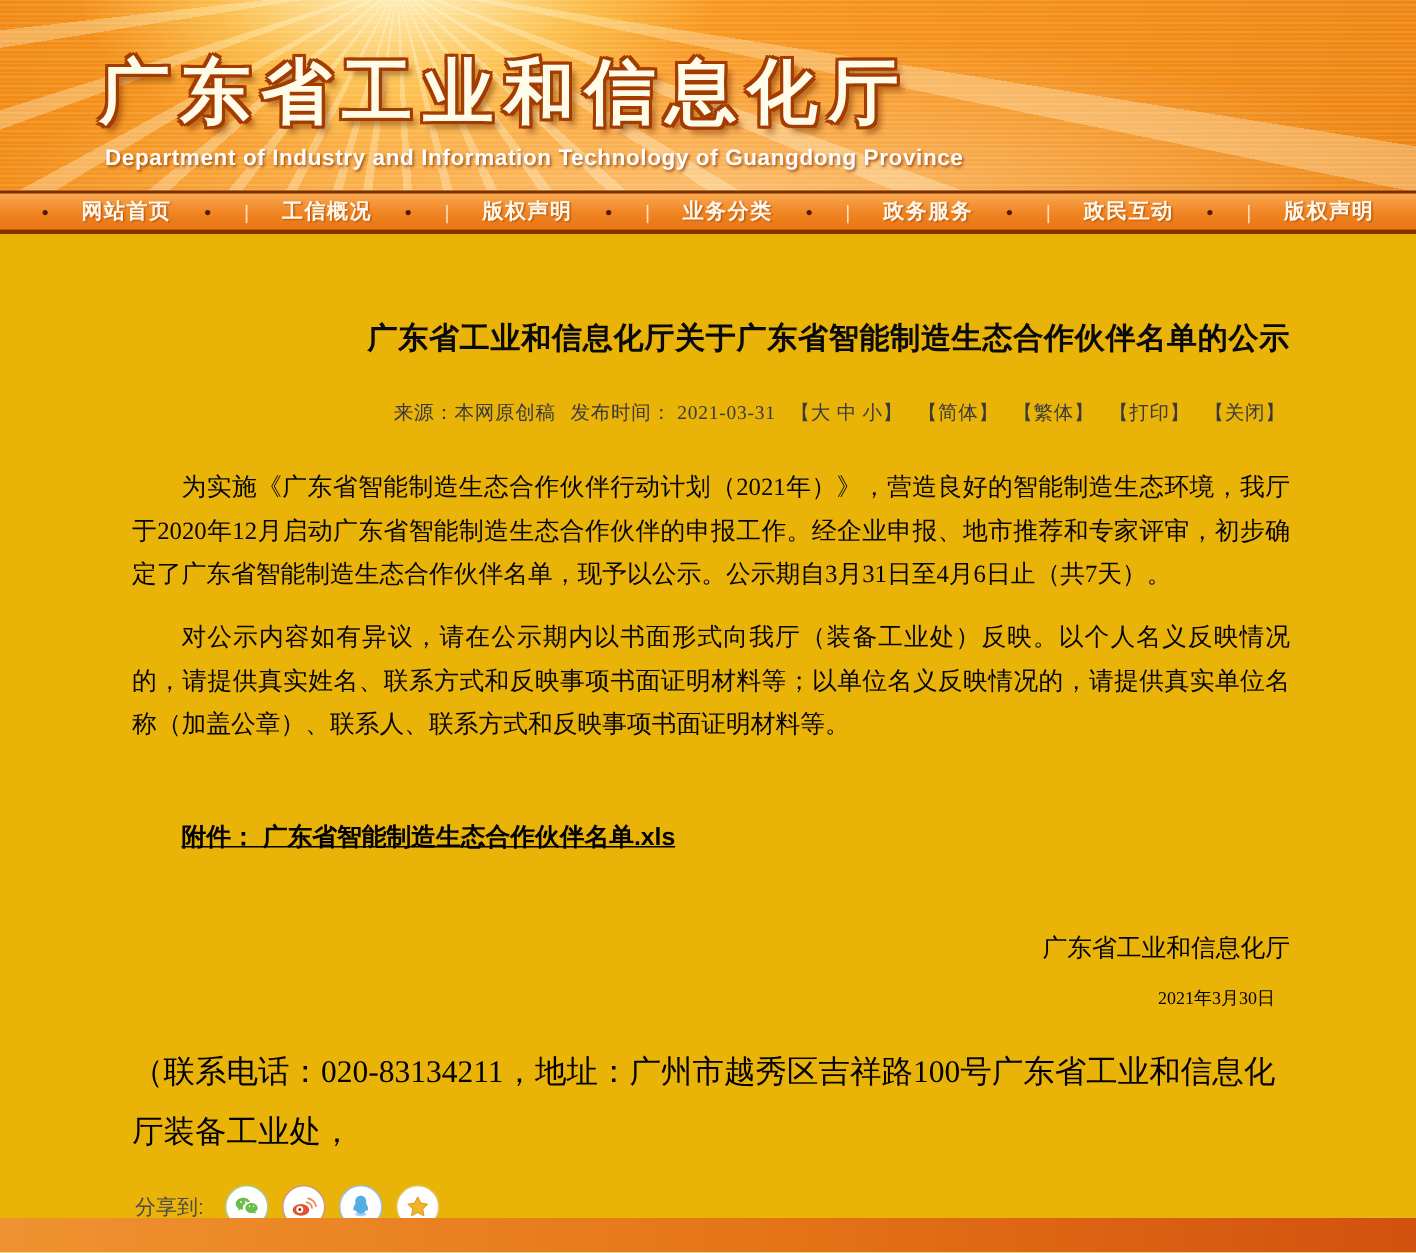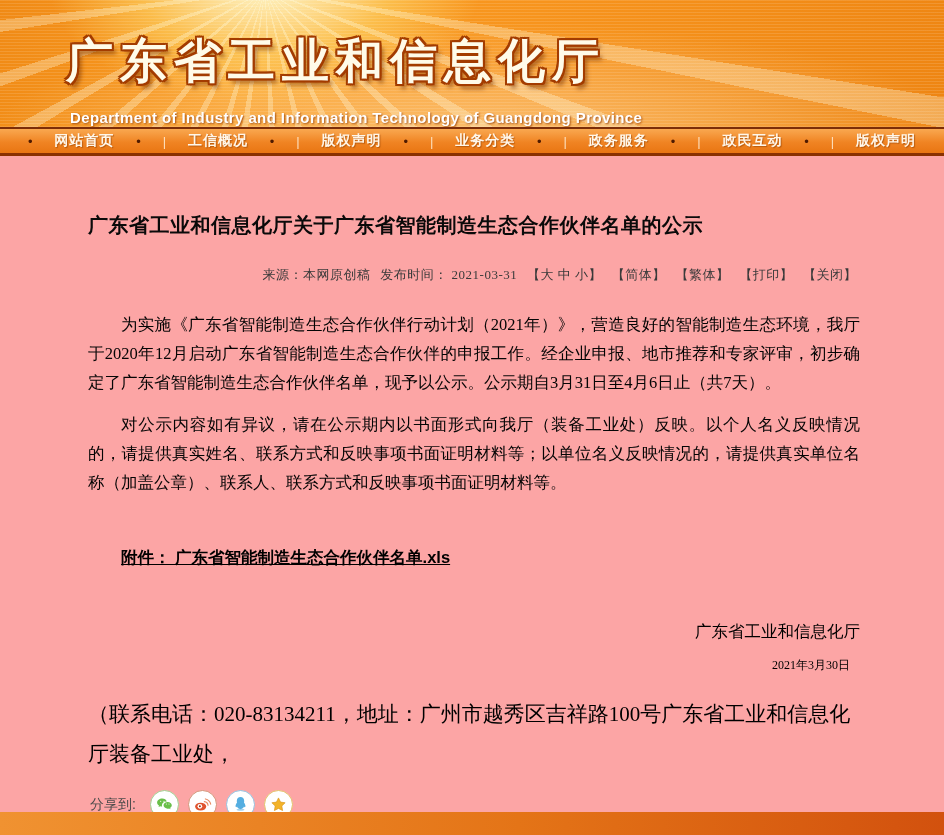--- a/index.html
+++ b/index.html
@@ -1,19 +1,19 @@
 <!DOCTYPE html>
 <html><head>
 <meta charset="utf-8">
 <style>
   * { margin:0; padding:0; box-sizing:border-box; }
   html,body { background:#ffffff; }
   .page {
     position:relative; width:944px; height:835px; margin:0 auto;
-    background:#fca5a5; overflow:hidden;
+    background:#eab308; overflow:hidden;
     font-family:"Liberation Sans","DejaVu Sans",sans-serif;
   }
 
   
   .banner {
     position:relative; width:944px; height:127px;
     background:
       repeating-conic-gradient(from 195deg at 265px -10px, rgba(255,255,230,0.30) 0deg 2.5deg, rgba(255,255,255,0) 2.5deg 11deg),
       radial-gradient(ellipse 300px 170px at 265px -15px, rgba(255,252,215,0.95), rgba(255,220,110,0.55) 42%, rgba(255,185,70,0) 72%),
       radial-gradient(ellipse 700px 160px at 480px 135px, rgba(255,226,180,0.55), rgba(255,200,130,0) 70%),
@@ -28,21 +28,21 @@
     position:absolute; left:66px; top:30px;
     font-size:47px; font-weight:bold; letter-spacing:7px;
     color:#fffbe9; white-space:nowrap;
     text-shadow:
       2px 0 0 #a33c00, -2px 0 0 #a33c00, 0 2px 0 #a33c00, 0 -2px 0 #a33c00,
       2px 2px 0 #a33c00, -2px 2px 0 #a33c00, 2px -2px 0 #a33c00, -2px -2px 0 #a33c00,
       4px 5px 4px rgba(110,40,0,0.55);
     z-index:2;
   }
   .banner-subtitle {
-    position:absolute; left:70px; top:109px;
+    position:absolute; left:70px; top:97px;
     font-size:15px; font-weight:bold; letter-spacing:0.4px;
     color:#ffffff; text-shadow:1px 1px 2px rgba(150,60,0,0.85);
     z-index:2; white-space:nowrap;
   }
 
   
   .nav {
     position:relative; width:944px; height:29px;
     background:linear-gradient(#f9a850, #f08423 55%, #e97512);
     border-top:2px solid #7c2d08;
@@ -57,21 +57,21 @@
   }
   .nav-dot { color:#4f1a00; font-size:13px; line-height:1; }
   .nav-pipe { color:rgba(255,238,214,0.85); font-size:13px; }
 
   
   .article {
     padding:56px 84px 0 88px; color:#000;
     font-family:"Liberation Serif","DejaVu Serif",serif;
   }
   .article-title {
-    text-align:left; font-size:20px; font-weight:bold; color:#0a0a0a;
+    text-align:right; font-size:20px; font-weight:bold; color:#0a0a0a;
     font-family:"Liberation Sans","DejaVu Sans",sans-serif; letter-spacing:0.5px;
   }
   .meta {
     margin-top:27px; text-align:right; font-size:13px; color:#3a3a3a;
     letter-spacing:0.5px;
   }
   .meta span { margin:0 3px; }
   .meta .ctrl { cursor:pointer; }
   .body-text p {
     font-size:16.5px; line-height:29px; text-indent:2em; text-align:justify;

